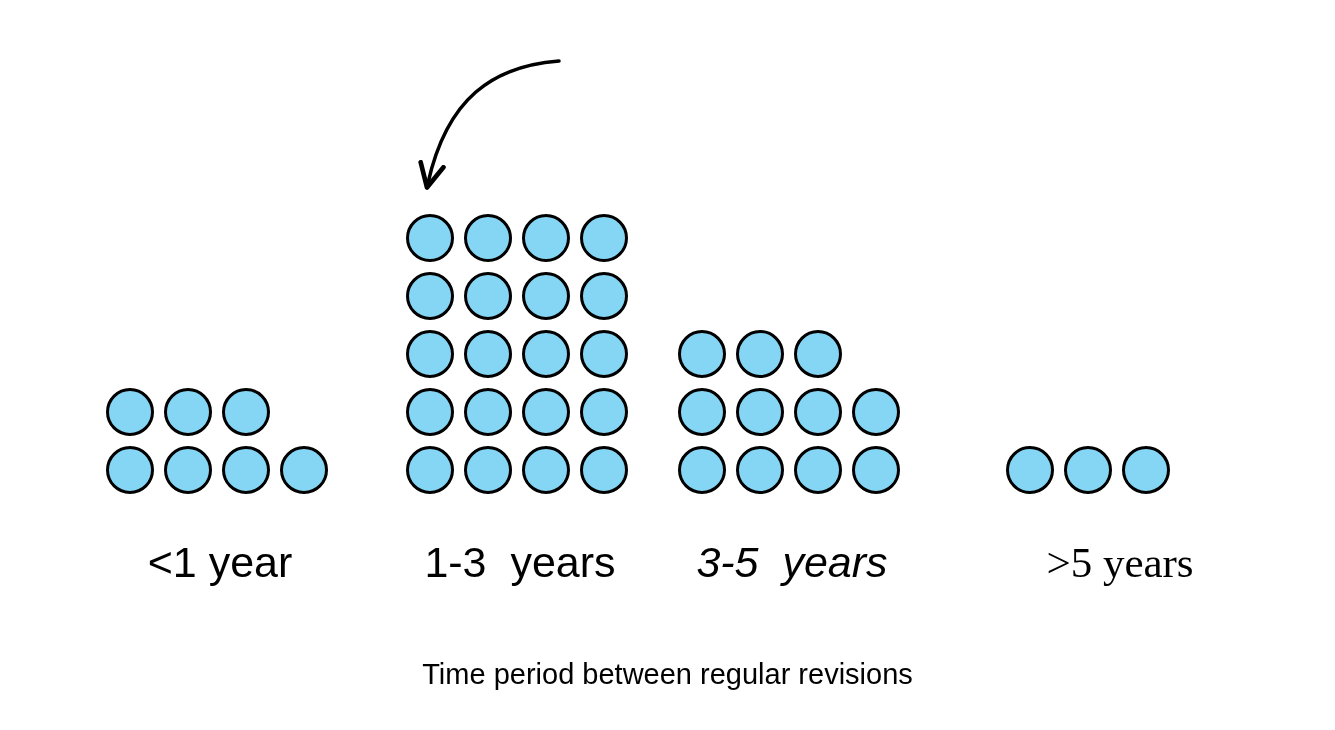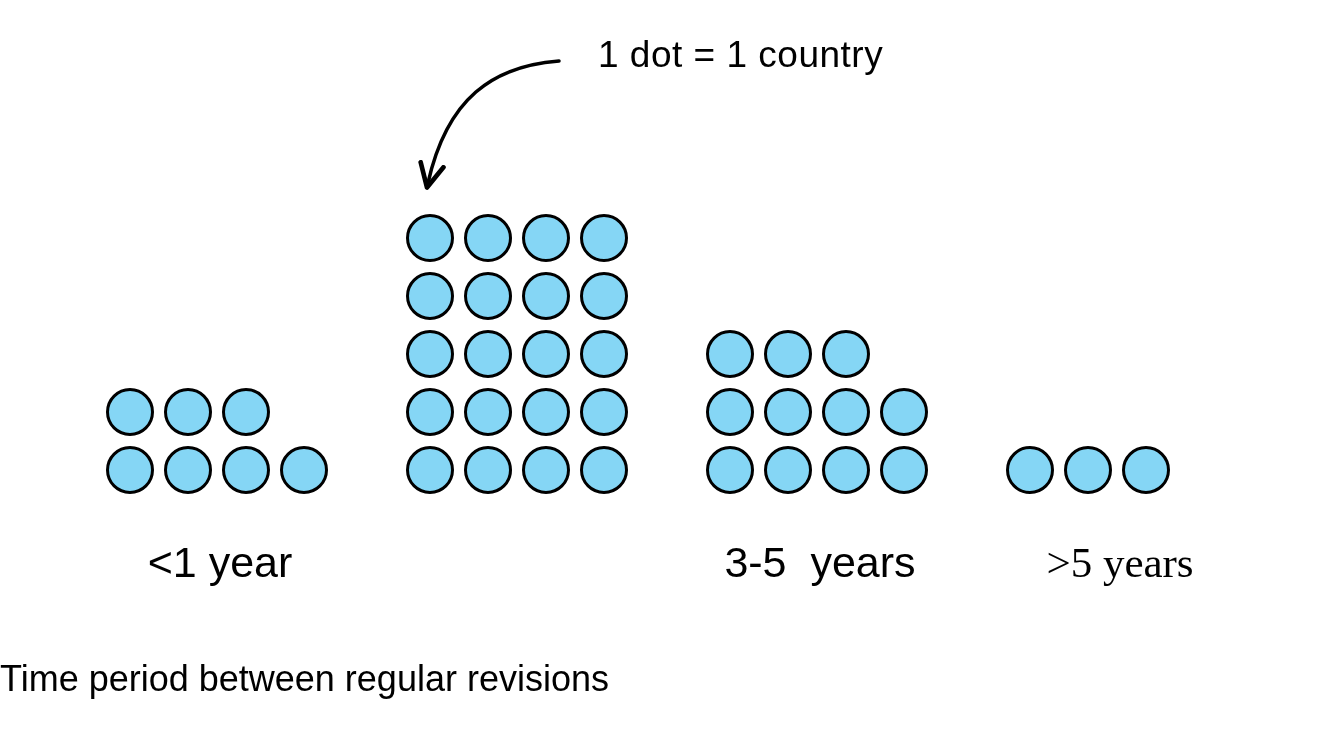--- a/index.html
+++ b/index.html
@@ -70,31 +70,30 @@
     text-align: center;
     font-size: 43px;
     white-space: pre;
     color: #000000;
   }
   .title {
     position: absolute;
     left: 0;
     top: 658px;
     width: 1335px;
-    text-align: left;
-    font-size: 36px;
+    text-align: center;
+    font-size: 29px;
     color: #000000;
   }
 </style>
 </head>
 <body>
 
 <div class="canvas">
 
-  <div class="annotation">1 dot = 1 country</div>
 
   <svg class="arrow-svg" viewBox="0 0 1335 730" xmlns="http://www.w3.org/2000/svg">
     <defs>
       <marker id="ah" viewBox="0 0 12 12" refX="9" refY="6" markerWidth="8" markerHeight="8" orient="auto-start-reverse">
         <path d="M 1 1 L 11 6 L 1 11" fill="none" stroke="#000000" stroke-width="2" stroke-linecap="round" stroke-linejoin="round"></path>
       </marker>
     </defs>
     <path d="M 559 61 C 493 66 447 98 428 183" fill="none" stroke="#000000" stroke-width="3.5" stroke-linecap="round" marker-end="url(#ah)"></path>
   </svg>
 
@@ -141,22 +140,23 @@
             <div class="dot" style="background: rgb(133, 214, 245); border-color: rgb(0, 0, 0);"></div>
             <div class="dot" style="background: rgb(133, 214, 245); border-color: rgb(0, 0, 0);"></div>
           </div>
           <div class="dot-row">
             <div class="dot" style="background: rgb(133, 214, 245); border-color: rgb(0, 0, 0);"></div>
             <div class="dot" style="background: rgb(133, 214, 245); border-color: rgb(0, 0, 0);"></div>
             <div class="dot" style="background: rgb(133, 214, 245); border-color: rgb(0, 0, 0);"></div>
             <div class="dot" style="background: rgb(133, 214, 245); border-color: rgb(0, 0, 0);"></div>
           </div>
         </div>
+        <div class="cat-label">1-3  years</div>
       </div>
-      <div class="group" style="left: 600px;">
+      <div class="group" style="left: 572px; font-style: italic;">
         <div class="dots">
           <div class="dot-row">
             <div class="dot" style="background: rgb(133, 214, 245); border-color: rgb(0, 0, 0);"></div>
             <div class="dot" style="background: rgb(133, 214, 245); border-color: rgb(0, 0, 0);"></div>
             <div class="dot" style="background: rgb(133, 214, 245); border-color: rgb(0, 0, 0);"></div>
           </div>
           <div class="dot-row">
             <div class="dot" style="background: rgb(133, 214, 245); border-color: rgb(0, 0, 0);"></div>
             <div class="dot" style="background: rgb(133, 214, 245); border-color: rgb(0, 0, 0);"></div>
             <div class="dot" style="background: rgb(133, 214, 245); border-color: rgb(0, 0, 0);"></div>

